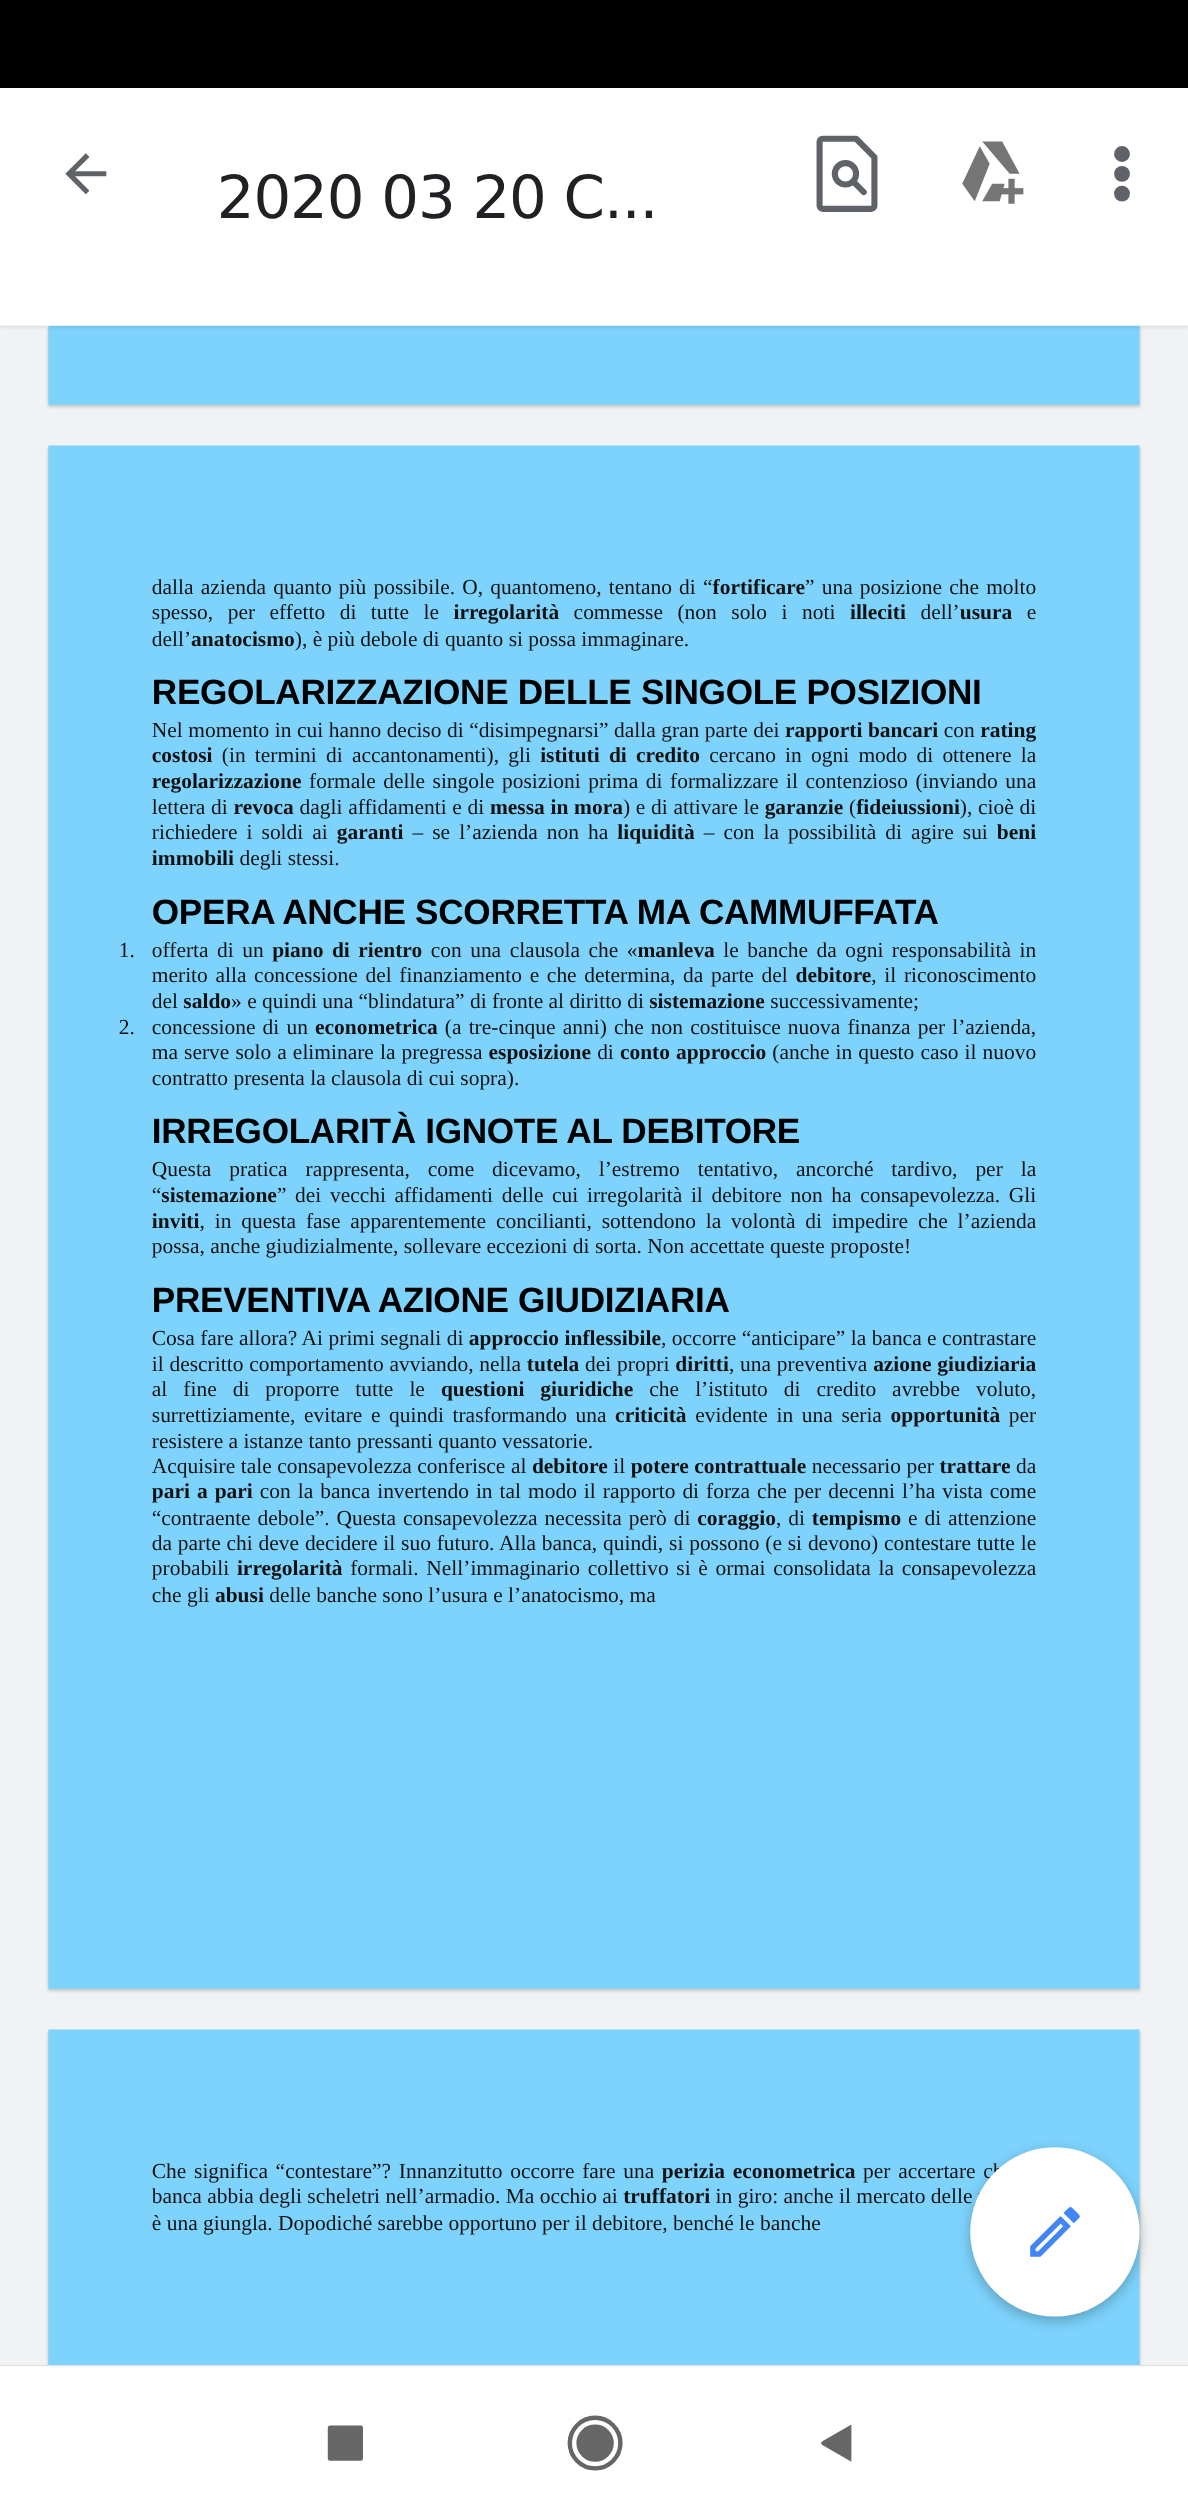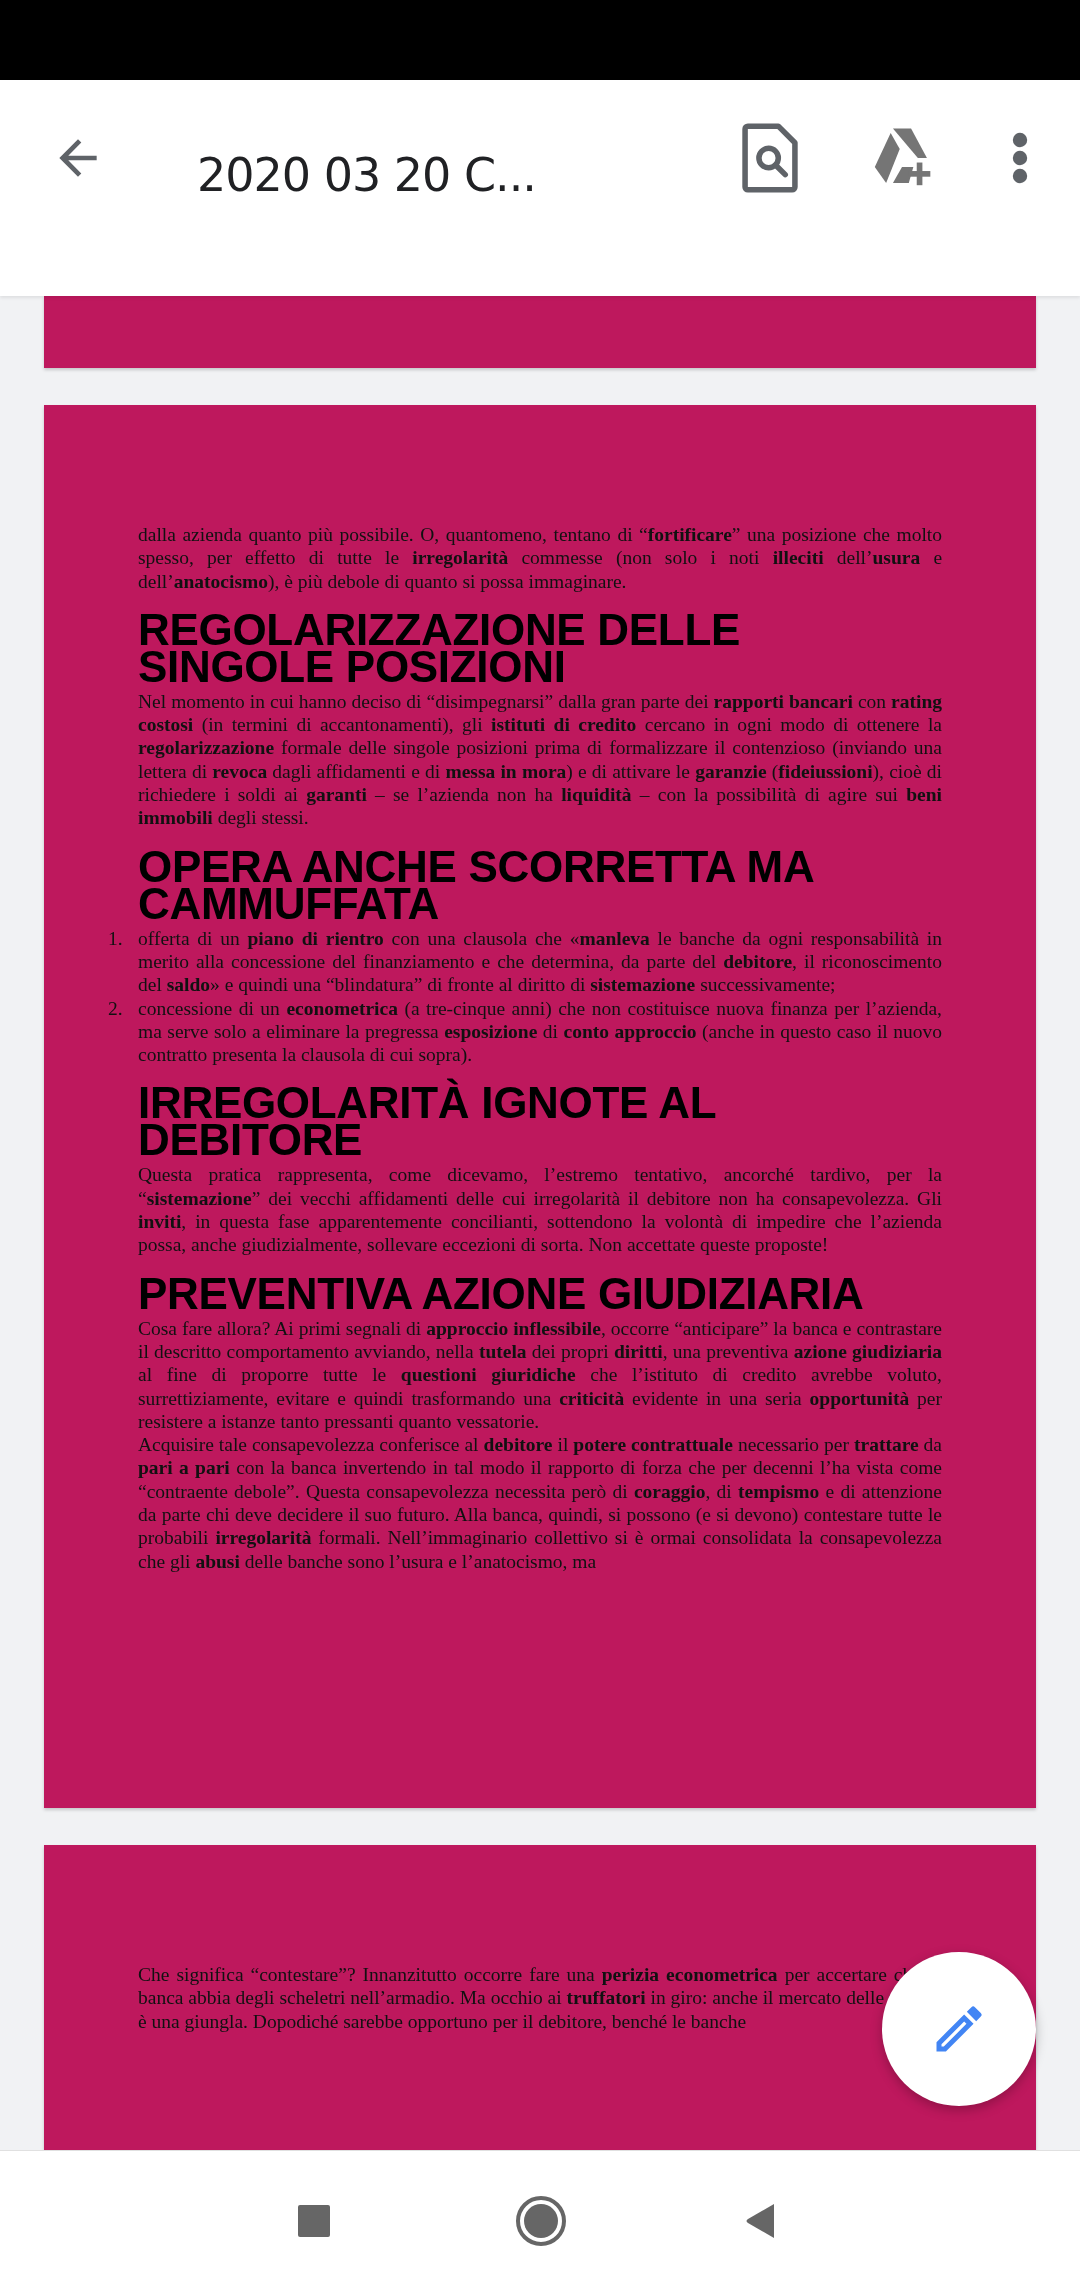--- a/index.html
+++ b/index.html
@@ -9,44 +9,44 @@
     font-family:"Liberation Serif", serif;
   }
   .statusbar { position:absolute; left:0; top:0; width:1080px; height:80px; background:#000; }
   .appbar {
     position:absolute; left:0; top:80px; width:1080px; height:216px; background:#fff;
     box-shadow:0 2px 3px rgba(0,0,0,0.08); z-index:5;
   }
   .back-btn { position:absolute; left:50px; top:50px; width:56px; height:56px; cursor:pointer; }
   .title {
     position:absolute; left:197px; top:68px; font-family:"DejaVu Sans", sans-serif;
-    font-size:46px; color:#202124; letter-spacing:-1px; white-space:nowrap;
+    font-size:54px; color:#202124; letter-spacing:-1px; white-space:nowrap;
   }
   .icon-btn { position:absolute; top:42px; width:64px; height:72px; cursor:pointer; }
   .find-btn { left:738px; }
   .drive-btn { left:868px; }
   .more-btn { left:1000px; width:40px; }
 
   .page {
-    position:absolute; left:44px; width:992px; background:#be185d;
+    position:absolute; left:44px; width:992px; background:#7dd3fc;
     box-shadow:0 2px 3px rgba(0,0,0,0.18);
   }
   .page1 { top:296px; height:72px; }
   .page2 { top:405px; height:1403px; }
   .page3 { top:1845px; height:420px; }
 
   .content {
     position:absolute; left:94px; width:804px; color:#111;
     font-family:"Liberation Serif", serif; font-size:19.5px; line-height:23.3px;
   }
   .content p { margin:0; text-align:justify; }
   .content b { font-weight:bold; }
   .content h2 {
     margin:18px 0 5px 0; font-family:"Liberation Sans", sans-serif; font-weight:bold;
-    font-size:44px; line-height:37px; letter-spacing:-0.3px; color:#000;
+    font-size:32px; line-height:37px; letter-spacing:-0.3px; color:#000;
   }
   .content ol { margin:0; padding:0; list-style:none; }
   .content li { position:relative; padding-left:0; text-align:justify; }
   .content li .num { position:absolute; left:-30px; top:0; }
 
   .fab {
     position:absolute; left:882px; top:1952px; width:154px; height:154px; border-radius:50%;
     background:#fff; box-shadow:0 4px 12px rgba(0,0,0,0.25); z-index:6; cursor:pointer;
     display:flex; align-items:center; justify-content:center;
   }

